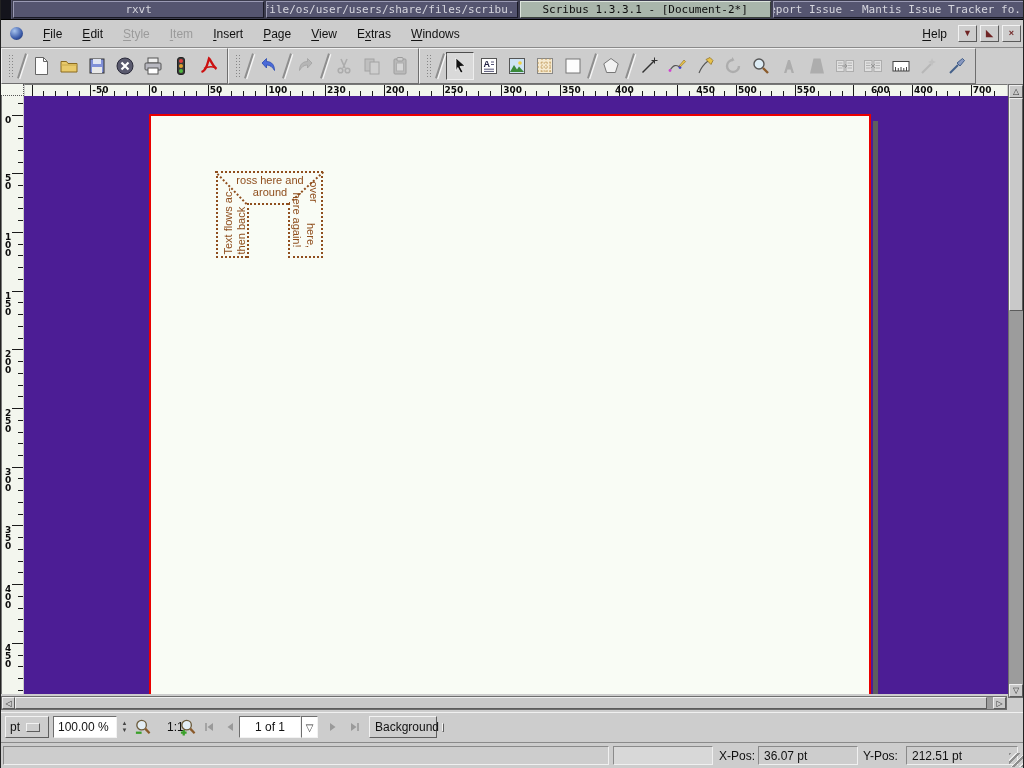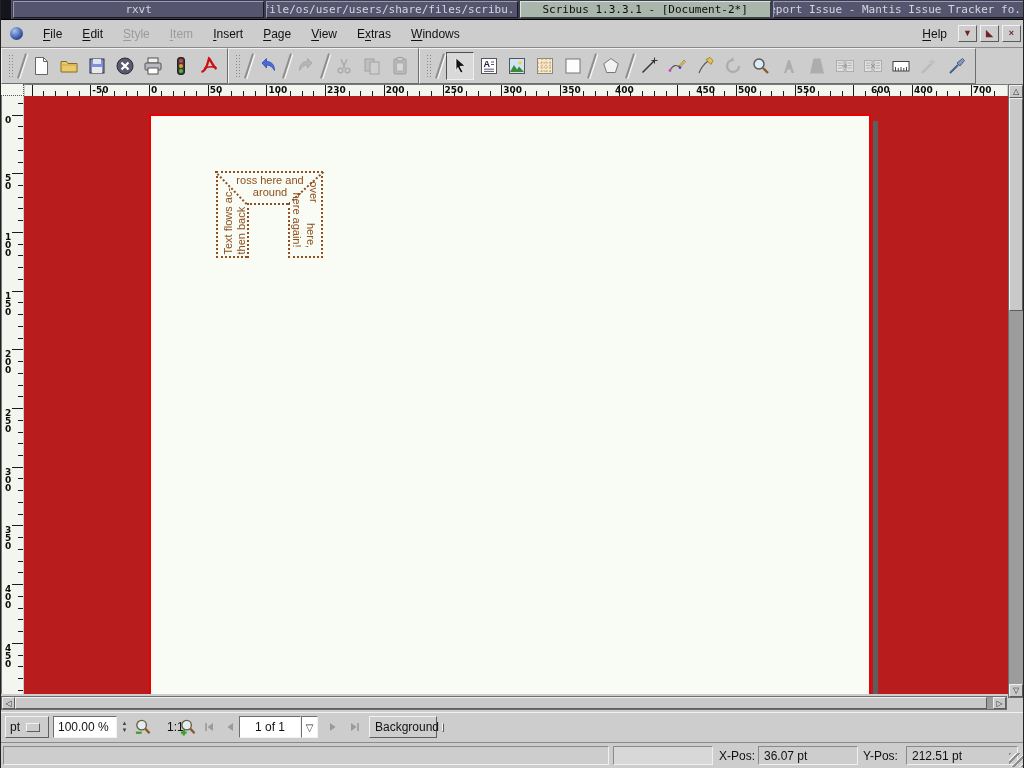--- a/index.html
+++ b/index.html
@@ -50,21 +50,21 @@
   #v-ruler{position:absolute;left:0;top:96px;width:22px;height:598px;background:#f3f6ee;
            overflow:hidden;border-left:1px solid #777;box-sizing:border-box;}
   .h-tick{position:absolute;bottom:0;width:1px;height:5px;background:#1a1a1a;}
   .h-tick.major{height:11px;}
   .v-tick{position:absolute;right:0;height:1px;width:5px;background:#1a1a1a;}
   .v-tick.major{width:11px;}
   .h-label{position:absolute;top:0;font:bold 9px "DejaVu Sans",sans-serif;color:#0d0d0d;}
   .v-label{position:absolute;left:3px;font:bold 9px "DejaVu Sans",sans-serif;color:#0d0d0d;
            white-space:pre-line;line-height:8px;}
   
-  #canvas{position:absolute;left:23px;top:96px;width:984px;height:598px;background:#b91c1c;overflow:hidden;}
+  #canvas{position:absolute;left:23px;top:96px;width:984px;height:598px;background:#4c1d95;overflow:hidden;}
   #page{position:absolute;left:125px;top:18px;width:722px;height:700px;background:#f9fcf5;
         box-shadow:inset 0 0 0 2px var(--red,#e00);}
   #page-shadow{position:absolute;left:849px;top:25px;width:5px;height:700px;background:#5e5e5e;}
   .fseg{position:absolute;box-sizing:border-box;}
   .bt{border-top:2px dotted var(--brown,#8f4e1d);}
   .bl{border-left:2px dotted var(--brown,#8f4e1d);}
   .fseg-diag{position:absolute;height:0;border-top:2px dotted var(--brown,#8f4e1d);transform-origin:0 0;}
   .ftext{position:absolute;color:var(--brown,#8f4e1d);font-size:11px;line-height:12px;white-space:nowrap;}
   
   #v-scrollbar{position:absolute;left:1007px;top:84px;width:16px;height:614px;background:#9c9c9c;

